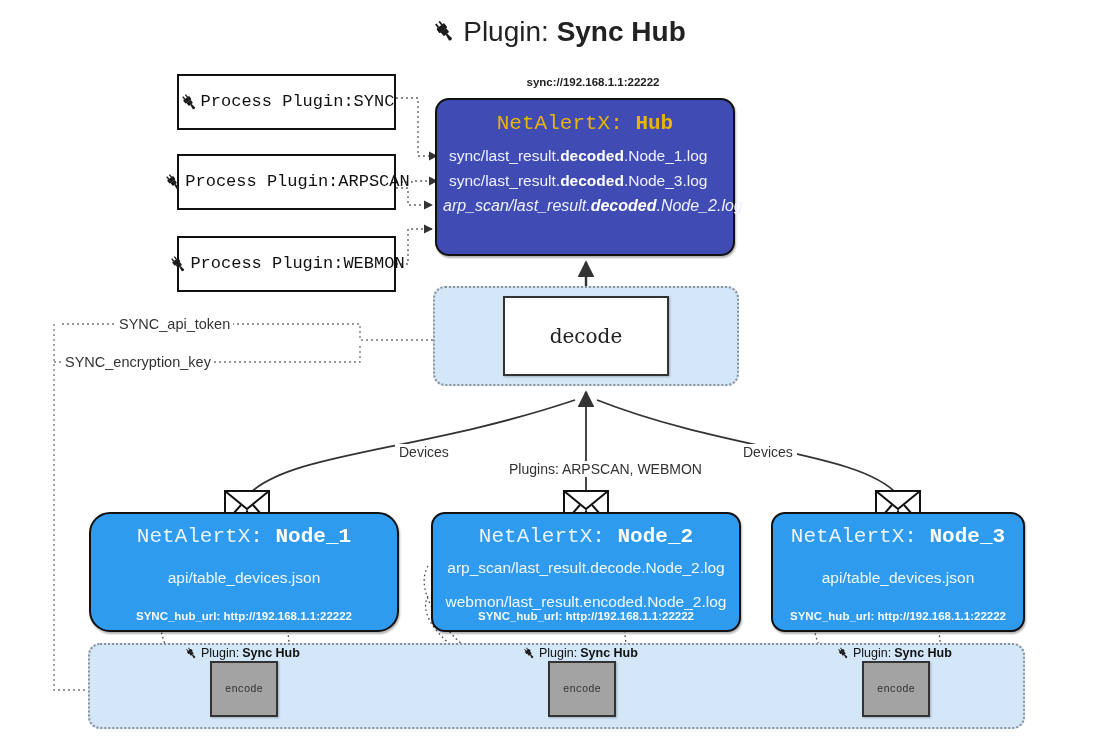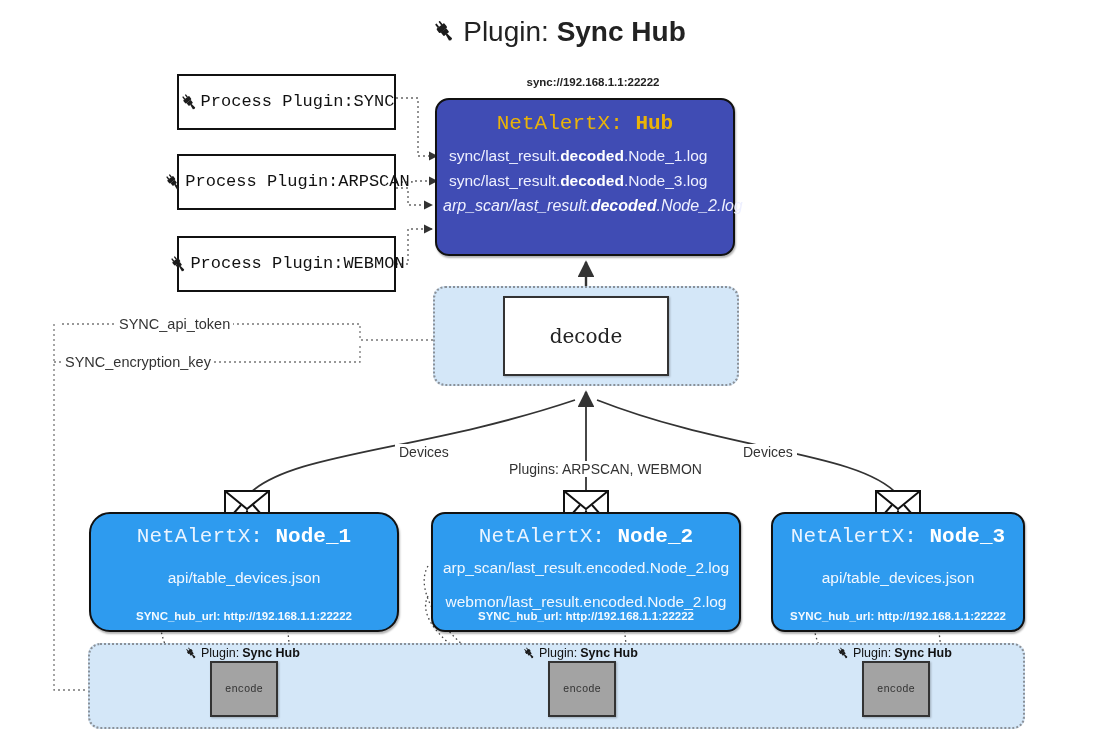--- a/index.html
+++ b/index.html
@@ -258,21 +258,21 @@
     </div>
     <div class="nline">api/table_devices.json</div>
     <div class="nurl">SYNC_hub_url: http://192.168.1.1:22222</div>
   </div>
 
   <div class="abs node" id="node2">
     <div class="ntitle">
       <span>NetAlertX:</span>
       <b>Node_2</b>
     </div>
-    <div class="nline">arp_scan/last_result.encoded.Node_2.log</div>
+    <div class="nline">arp_scan/last_result.decode.Node_2.log</div>
     <div class="nline">webmon/last_result.encoded.Node_2.log</div>
     <div class="nurl">SYNC_hub_url: http://192.168.1.1:22222</div>
   </div>
 
   <div class="abs node" id="node3">
     <div class="ntitle">
       <span>NetAlertX:</span>
       <b>Node_3</b>
     </div>
     <div class="nline">api/table_devices.json</div>

